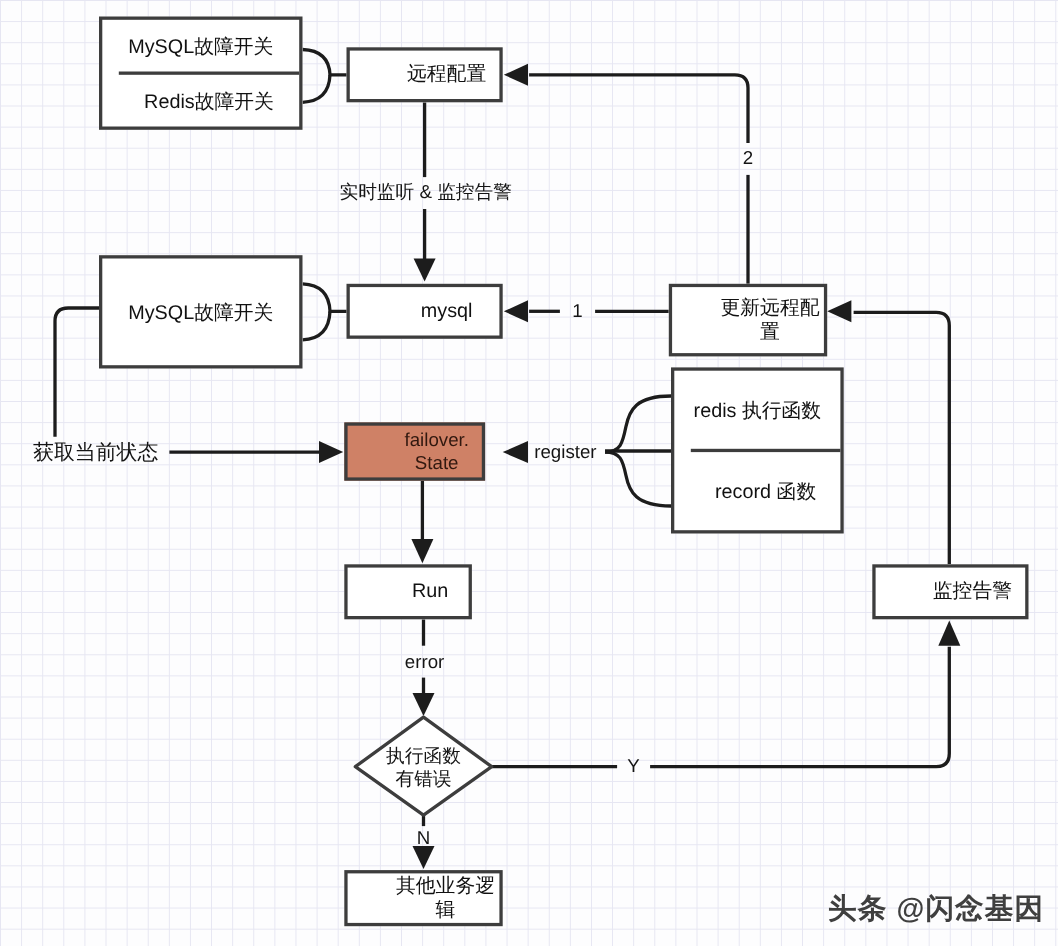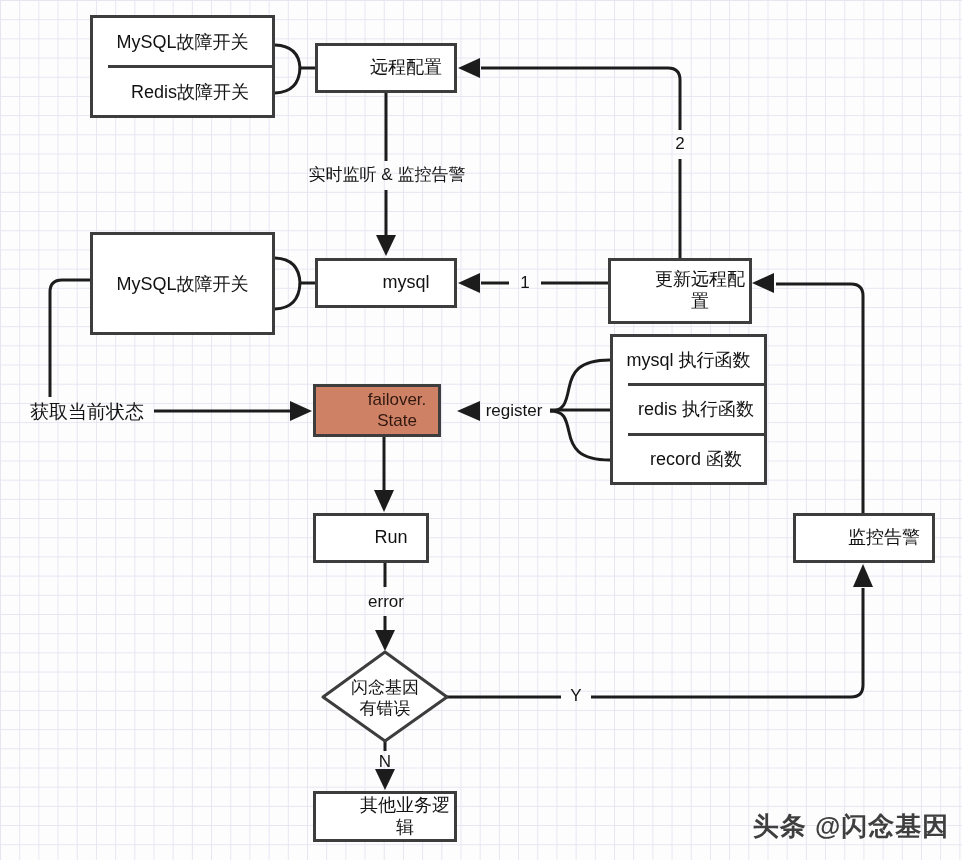--- a/index.html
+++ b/index.html
@@ -132,30 +132,29 @@
   </div>
 
   <div class="box" style="left:315px;top:258px;width:142px;height:50px">mysql</div>
 
   <div class="box" style="left:608px;top:258px;width:144px;height:66px">更新远程配置</div>
 
   <div class="box highlight" style="left:313px;top:384px;width:128px;height:53px">failover.
 State</div>
 
   <div class="group" style="left:610px;top:334px;width:157px;height:151px">
-    <div class="cell">mysql 执行函数</div>
     <div class="cell">redis 执行函数</div>
     <div class="cell">record 函数</div>
   </div>
 
   <div class="box" style="left:313px;top:513px;width:116px;height:50px">Run</div>
 
   <div class="box" style="left:793px;top:513px;width:142px;height:50px">监控告警</div>
 
-  <div class="lbl pre" style="left:385px;top:698px">闪念基因
+  <div class="lbl pre" style="left:385px;top:698px">执行函数
 有错误</div>
 
   <div class="box" style="left:313px;top:791px;width:144px;height:51px">其他业务逻辑</div>
 
   <div class="lbl" style="left:387px;top:175px">实时监听 &amp; 监控告警</div>
   <div class="lbl" style="left:680px;top:144px">2</div>
   <div class="lbl" style="left:525px;top:283px">1</div>
   <div class="lbl big" style="left:87px;top:412px">获取当前状态</div>
   <div class="lbl" style="left:514px;top:411px">register</div>
   <div class="lbl" style="left:386px;top:602px">error</div>

